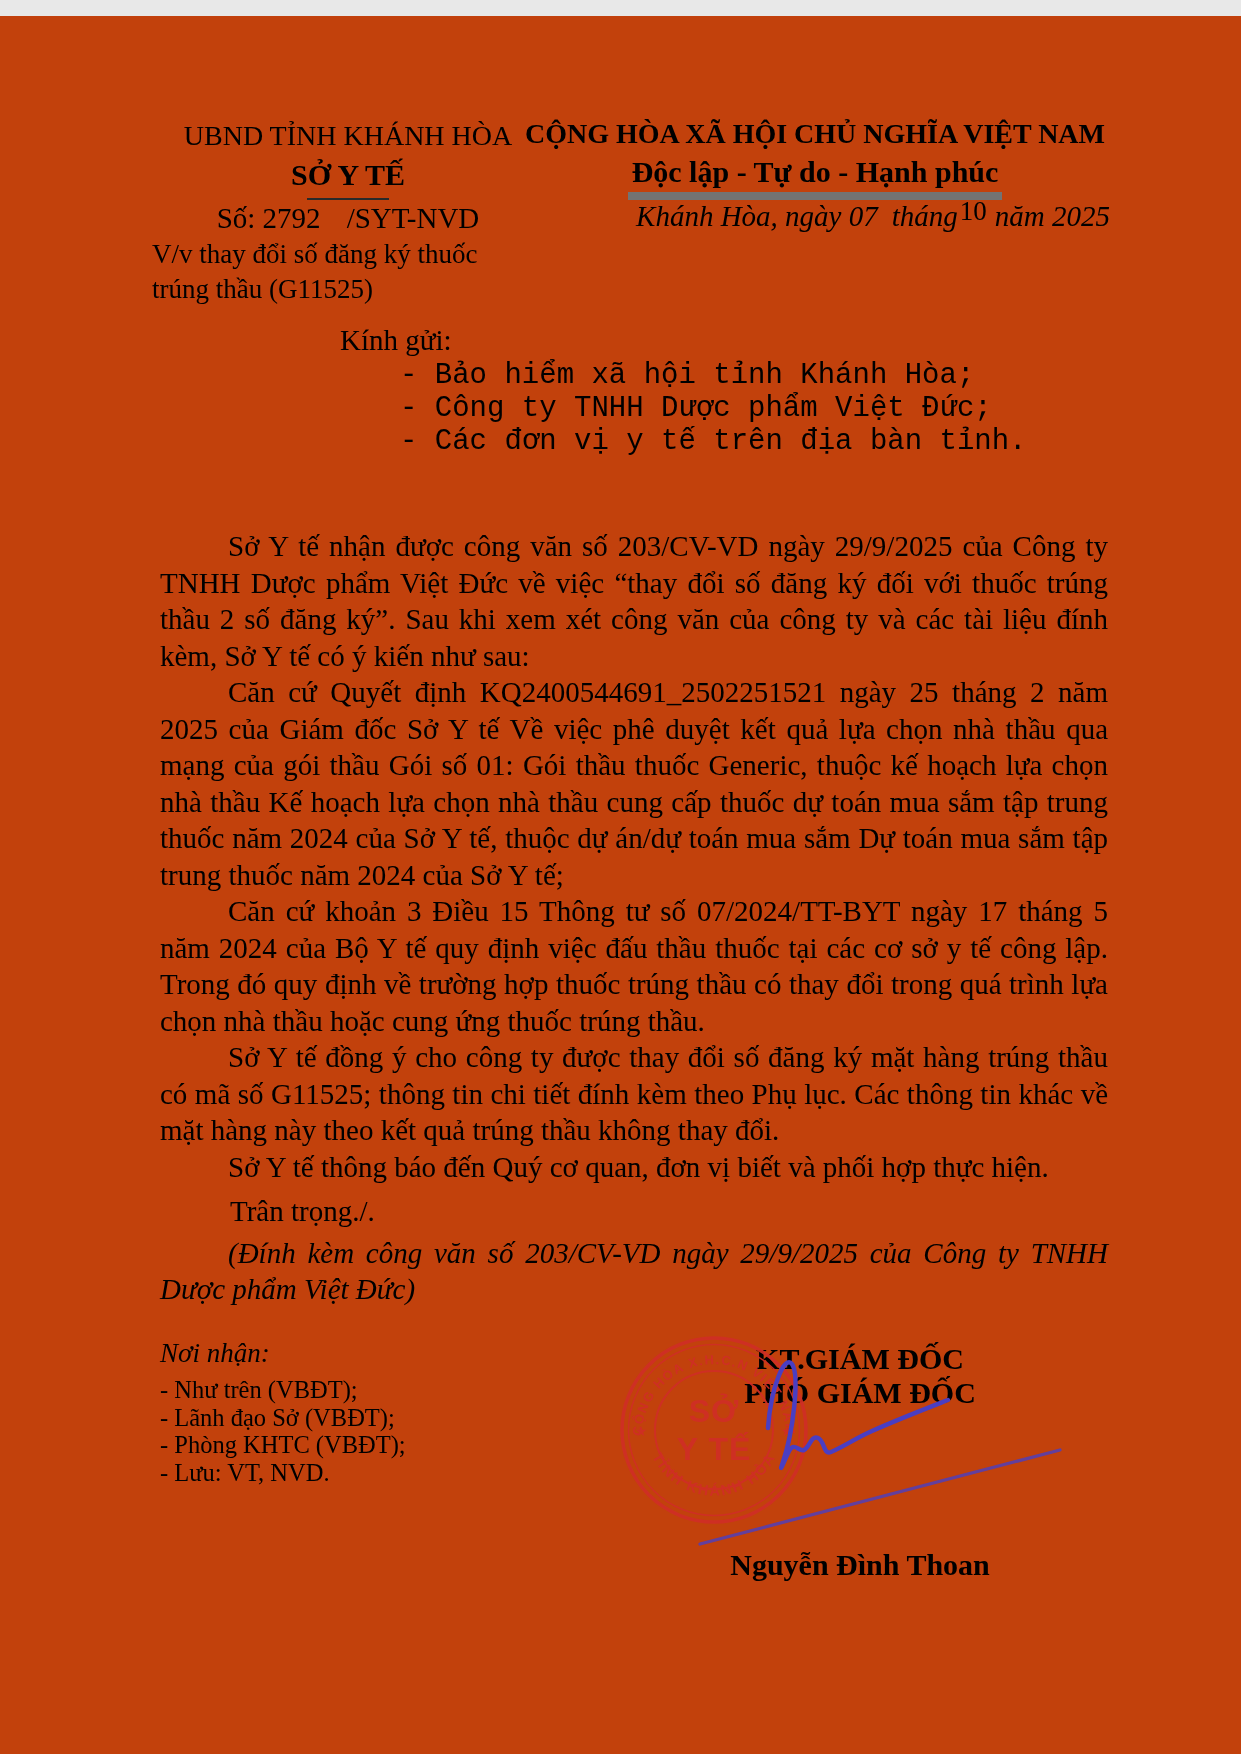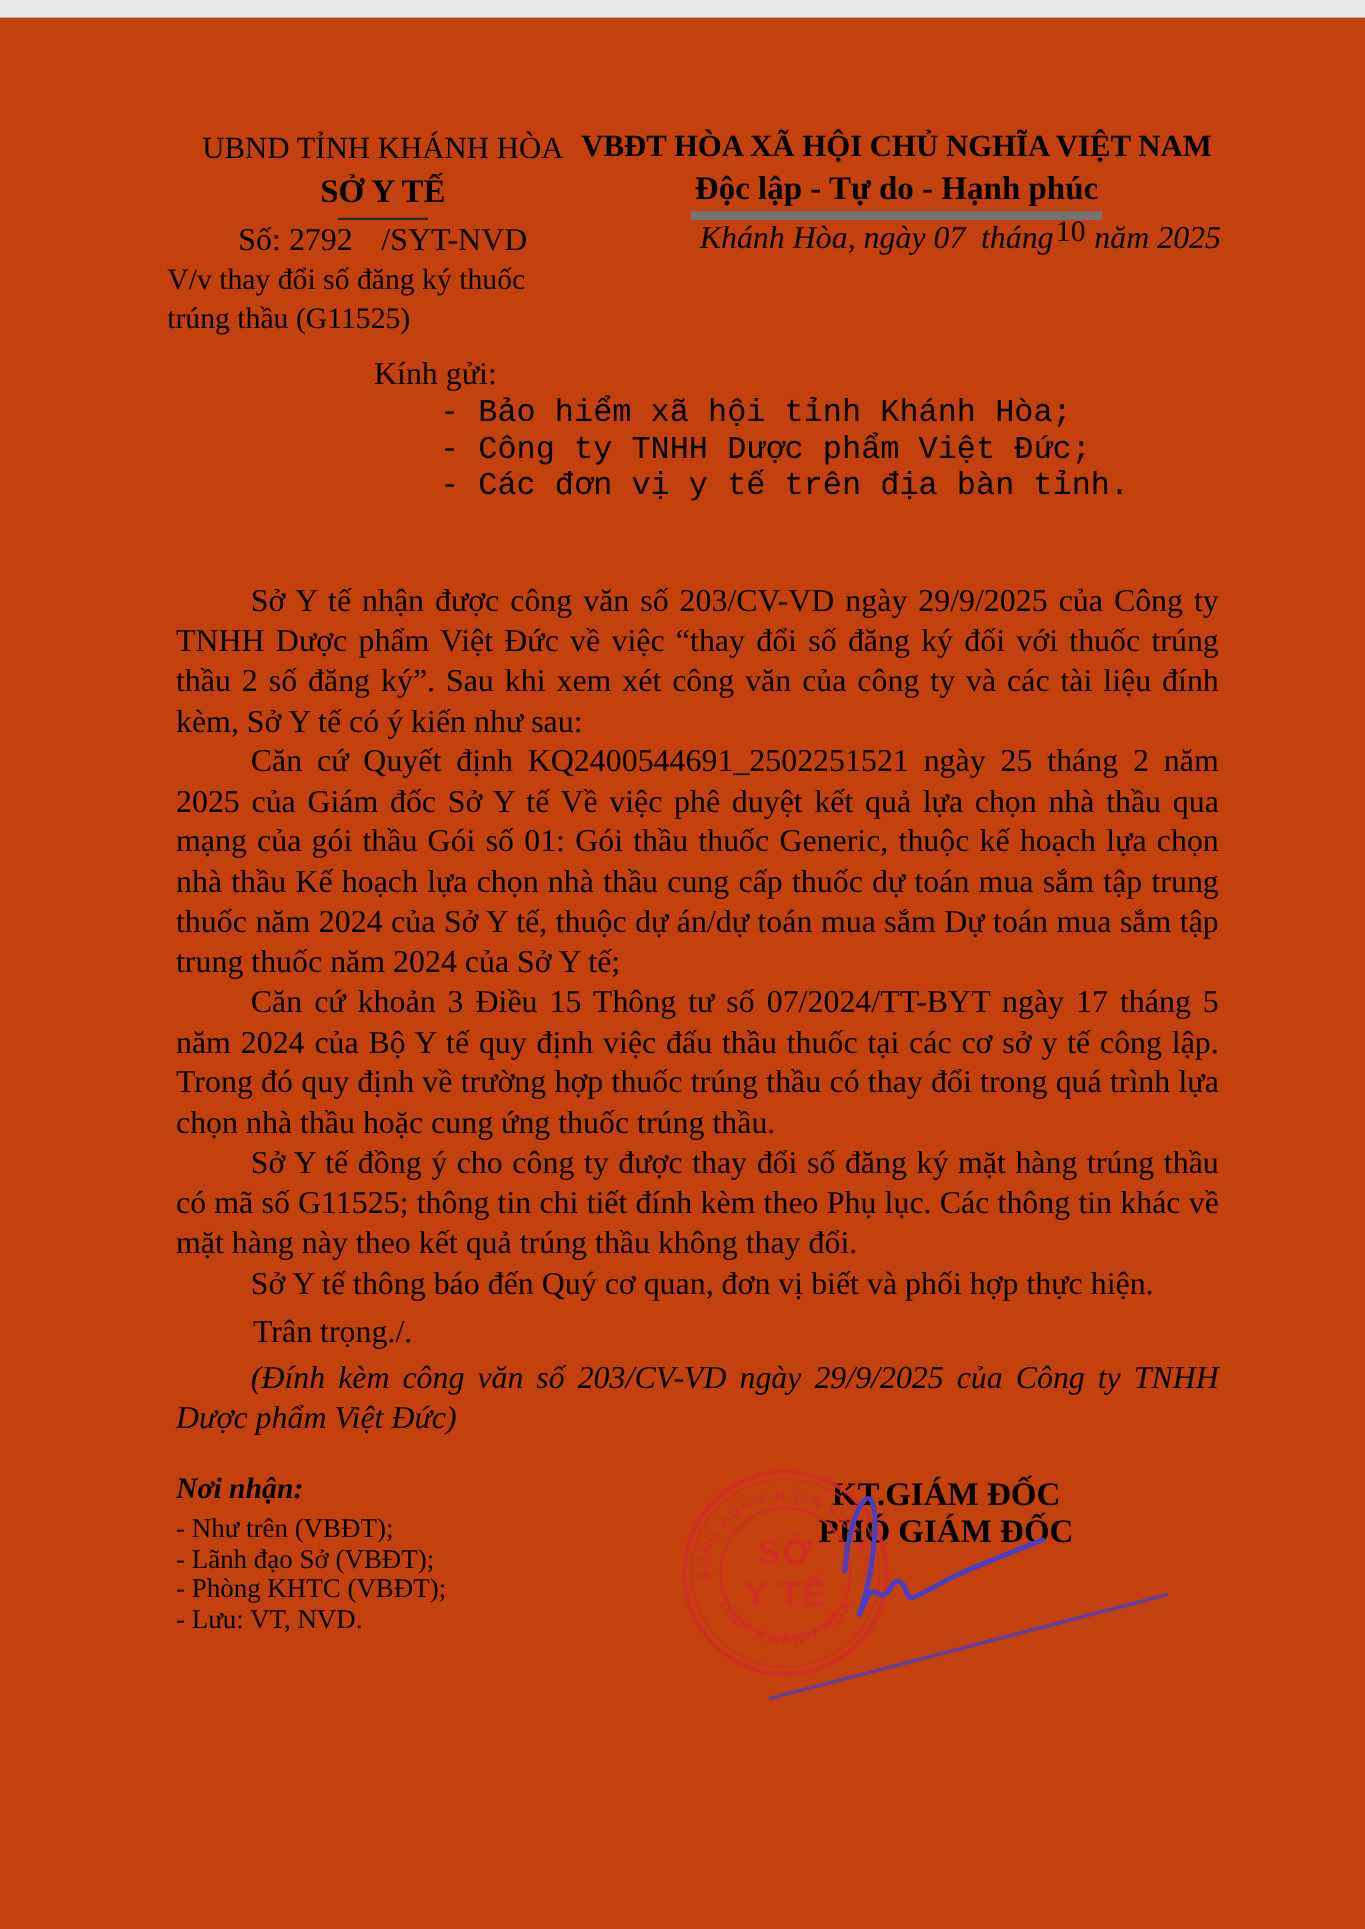--- a/index.html
+++ b/index.html
@@ -32,21 +32,21 @@
   .kinh-gui{position:absolute;left:340px;top:308px;font-size:29px;}
   .recipients{position:absolute;left:400px;top:343px;font-size:29px;line-height:33px;font-family:Liberation Mono, monospace;}
   
   .body{position:absolute;left:160px;top:512px;width:948px;font-size:29px;
         line-height:36.5px;text-align:justify;}
   .body p{margin:0;text-indent:68px;}
   .closing{margin-top:8px !important;text-indent:70px !important;text-align:left;}
   .attachment{font-style:italic;margin-top:5px !important;}
   
   .noi-nhan{position:absolute;left:160px;top:1322px;z-index:1;}
-  .noi-nhan-label{font-size:27px;font-weight:bold;font-style:italic;}
+  .noi-nhan-label{font-size:27px;font-weight:normal;font-style:italic;}
   .noi-nhan-items{font-size:24.5px;line-height:27.5px;margin-top:7px;}
   .sign-block{position:absolute;left:620px;top:1326px;width:480px;text-align:center;
               font-weight:bold;font-size:30px;line-height:34px;z-index:1;}
   .signer-name{position:absolute;left:640px;top:1532px;width:440px;text-align:center;
                font-weight:bold;font-size:30px;z-index:5;}
   
   .stamp{position:absolute;left:616px;top:1316px;width:196px;height:196px;z-index:3;opacity:.92;}
   .stamp text{font-family:"Liberation Sans","DejaVu Sans",sans-serif;font-weight:bold;}
   .sig{position:absolute;left:672px;top:1332px;width:400px;height:210px;z-index:4;}
 </style>
@@ -55,21 +55,21 @@
 
 <div class="page">
 
   <div class="hdr-left">
     <div class="org-parent">UBND TỈNH KHÁNH HÒA</div>
     <div class="org-name">SỞ Y TẾ</div>
     <div class="org-underline"></div>
   </div>
 
   <div class="hdr-right">
-    <div class="nat1">VBĐT HÒA XÃ HỘI CHỦ NGHĨA VIỆT NAM</div>
+    <div class="nat1">CỘNG HÒA XÃ HỘI CHỦ NGHĨA VIỆT NAM</div>
     <div class="nat2">Độc lập - Tự do - Hạnh phúc</div>
   </div>
 
   <div class="so-line"><span>Số: 2792</span><span class="so-suffix">/SYT-NVD</span></div>
 
   <div class="date-line"><span>Khánh Hòa, ngày 07</span><span class="date-thang">tháng</span><span class="date-month">10</span><span>năm 2025</span></div>
 
   <div class="subject">
     <div>V/v thay đổi số đăng ký thuốc</div>
     <div>trúng thầu (G11525)</div>
@@ -126,14 +126,15 @@
   </svg>
 
   <svg class="sig" viewBox="0 0 400 210">
     <path d="M 96 80 C 99 38, 113 6, 120 16 C 128 28, 121 84, 111 114
              C 107 126, 110 118, 116 105 C 122 92, 126 104, 132 102
              C 138 99, 139 87, 146 90 C 153 93, 151 107, 159 104
              C 171 99, 184 90, 200 83 C 227 71, 253 61, 276 52" fill="none" stroke="#4a3ec2" stroke-width="4.5" stroke-linecap="round"></path>
     <path d="M 28 196 L 388 102" fill="none" stroke="#4a3ec2" stroke-width="3.2" stroke-linecap="round" opacity="0.8"></path>
   </svg>
 
+  <div class="signer-name">Nguyễn Đình Thoan</div>
 
 </div>
 
 </body></html>

